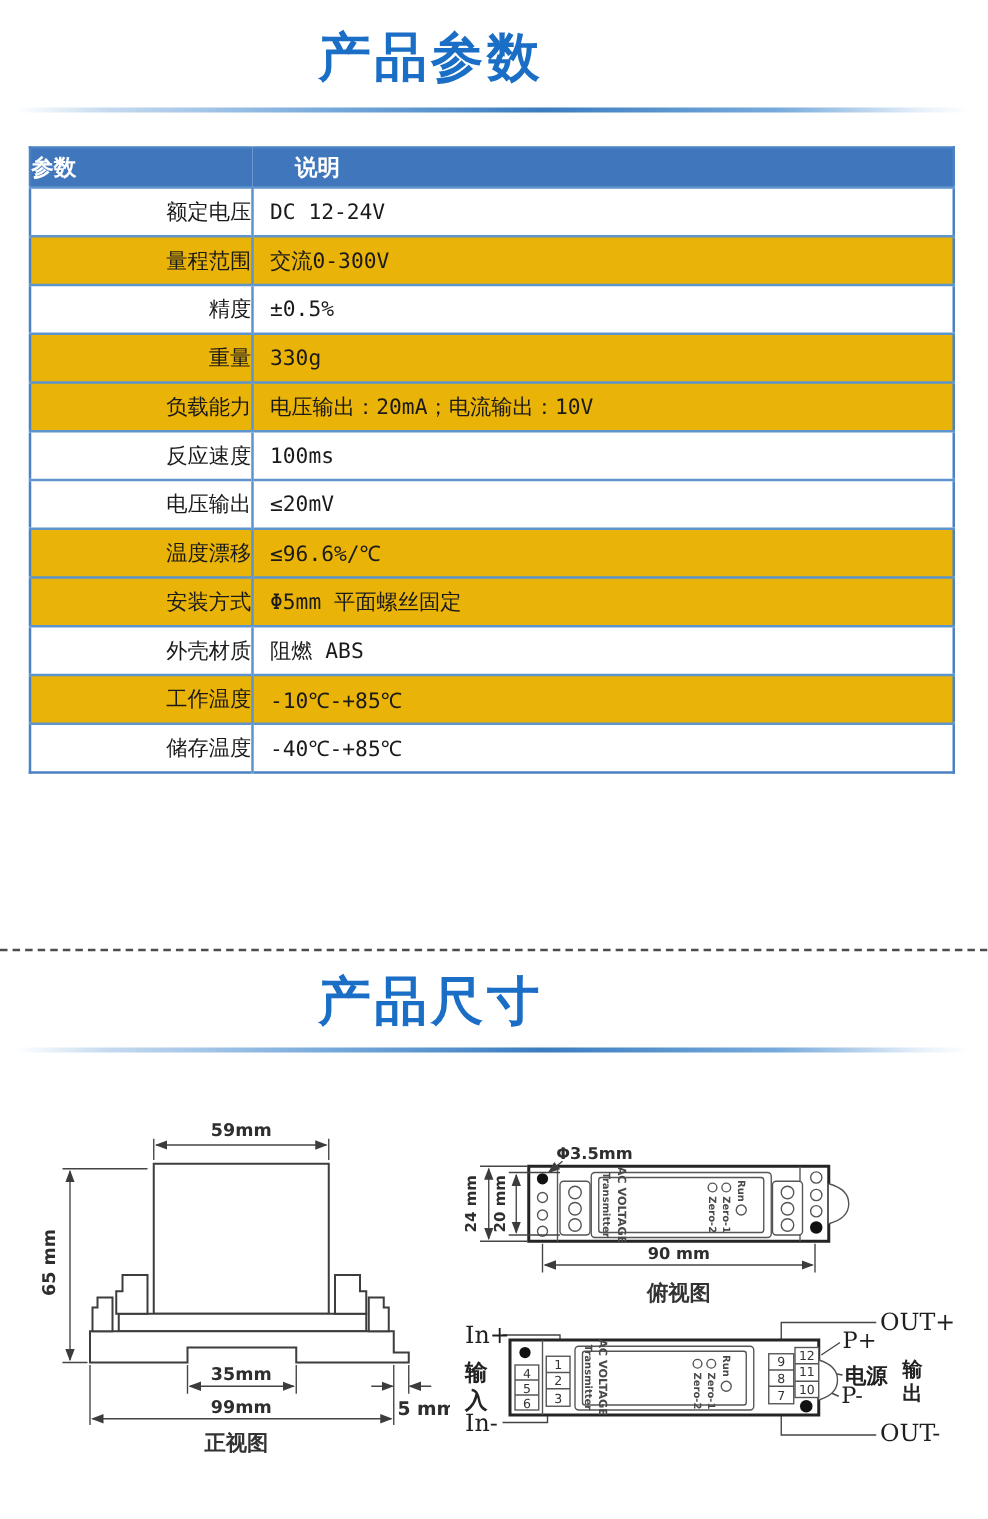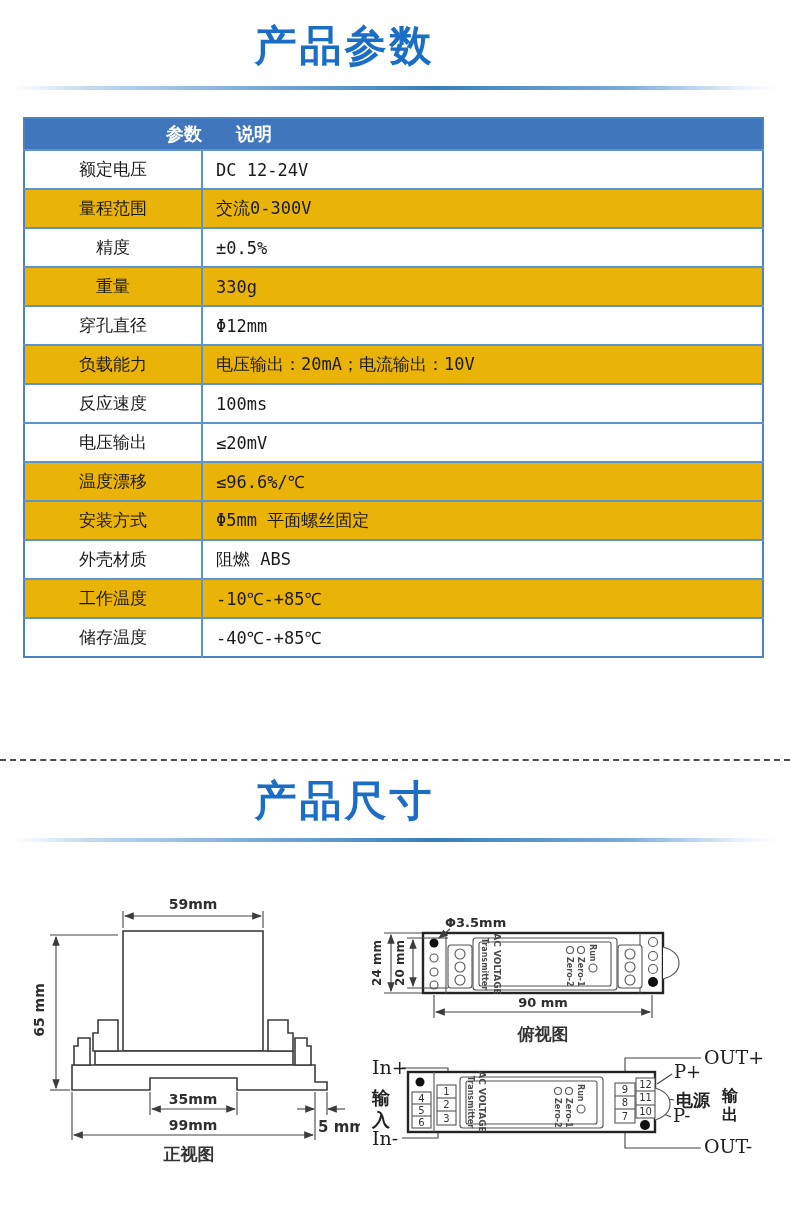--- a/index.html
+++ b/index.html
@@ -27,28 +27,28 @@
   
   #spec-table{
     position:absolute;left:23px;top:117px;width:741px;
     border-collapse:collapse;table-layout:fixed;
     border:2px solid #4a82c4;
   }
   #spec-table th{
     background:#3f76bc;color:#ffffff;font-size:18px;font-weight:bold;
     height:30px;padding:0;
   }
-  #spec-table th.h-param{width:177px;text-align:right;}
+  #spec-table th.h-param{width:177px;text-align:left;}
   #spec-table th.h-desc{text-align:left;padding-left:34px;}
   #spec-table td{
     height:37px;padding:0;font-size:17px;color:#1a1a1a;
     border-top:2px solid #5d94cc;
   }
   #spec-table td.param{
-    text-align:center;border-right:2px solid #5d94cc;
+    text-align:right;border-right:2px solid #5d94cc;
     font-family:"DejaVu Sans","Liberation Sans",sans-serif;
   }
   #spec-table td.value{
     text-align:left;padding-left:13px;
     font-family:"DejaVu Sans Mono","Liberation Mono",monospace;
   }
   #spec-table tr.alt td{background:#eab308;}
   
   .drawing{position:absolute;}
   #front-view{left:30px;top:878px;}
@@ -90,24 +90,20 @@
         <td class="param">量程范围</td>
         <td class="value">交流0-300V</td>
       </tr>
       <tr>
         <td class="param">精度</td>
         <td class="value">±0.5%</td>
       </tr>
       <tr class="alt">
         <td class="param">重量</td>
         <td class="value">330g</td>
-      </tr>
-      <tr>
-        <td class="param">穿孔直径</td>
-        <td class="value">Φ12mm</td>
       </tr>
       <tr class="alt">
         <td class="param">负载能力</td>
         <td class="value">电压输出：20mA；电流输出：10V</td>
       </tr>
       <tr>
         <td class="param">反应速度</td>
         <td class="value">100ms</td>
       </tr>
       <tr>

